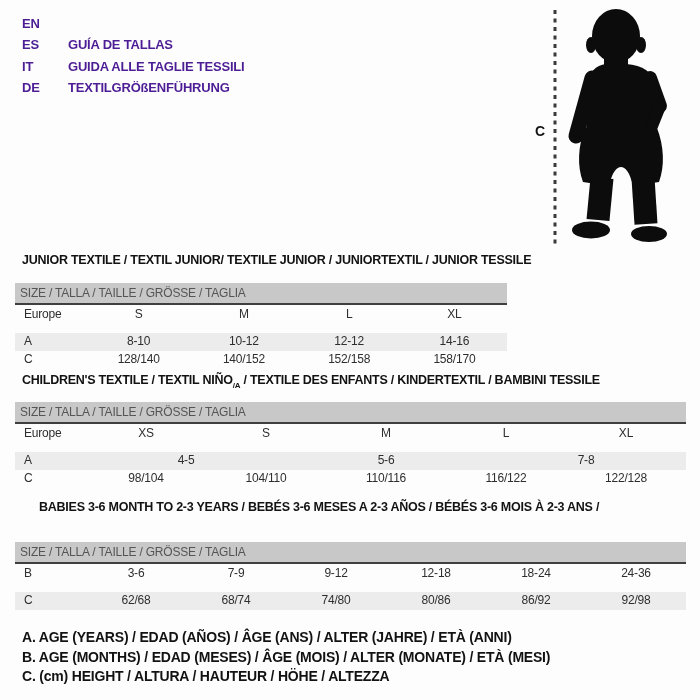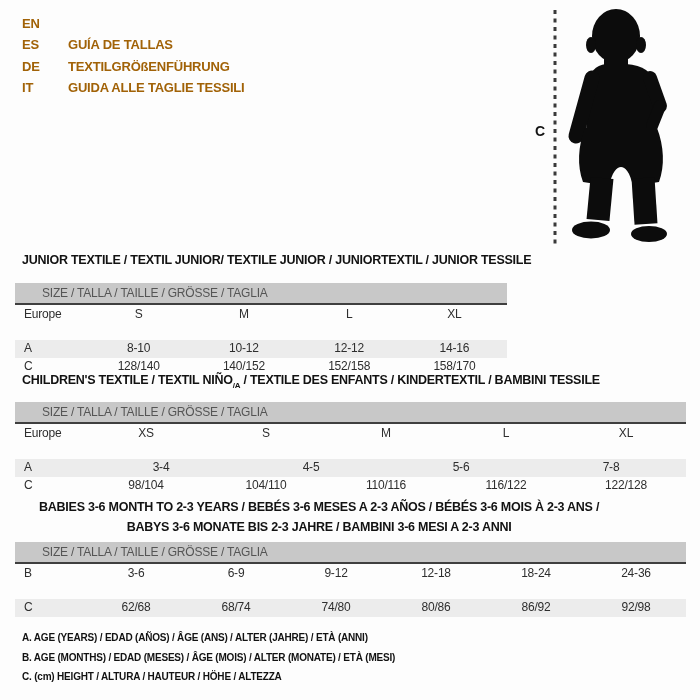--- a/index.html
+++ b/index.html
@@ -4,60 +4,60 @@
 <style>
   html,body{margin:0;padding:0;}
   body{
     width:700px;height:700px;position:relative;background:#fdfdfd;
     font-family:"Liberation Sans", sans-serif;color:#141414;overflow:hidden;
   }
   .abs{position:absolute;}
   
   .lang-list{left:22px;top:13px;}
   .lang-row{display:flex;height:21.3px;line-height:21.3px;
-    font-weight:bold;font-size:13px;letter-spacing:-0.2px;color:#a16207;}
+    font-weight:bold;font-size:13px;letter-spacing:-0.2px;color:#4c1d95;}
   .lang-code{width:46px;flex:none;}
   
   .sec-heading{left:22px;font-weight:bold;font-size:12.5px;letter-spacing:-0.25px;
-    color:#121212;white-space:nowrap;text-align:center;}
+    color:#121212;white-space:nowrap;}
   .sec-heading .sub{font-size:8px;vertical-align:sub;}
   .two-line{line-height:19.5px;}
   
   .size-table{left:15px;font-size:12px;color:#2e2e2e;letter-spacing:-0.2px;}
   .t-head{background:#c8c8c8;color:#555;height:20px;line-height:20px;
-    padding-left:27px;border-bottom:2px solid #3f3f3f;font-size:12px;}
+    padding-left:5px;border-bottom:2px solid #3f3f3f;font-size:12px;}
   .t-row{display:flex;height:17.5px;line-height:17.5px;}
-  .t-row.first{height:35px;line-height:18.5px;}
+  .t-row.first{height:28px;line-height:18.5px;}
   .t-row.striped{background:#ececec;}
   .t-label{width:62px;padding-left:9px;flex:none;text-align:left;}
   .t-cell{flex:1;text-align:center;}
   
-  .notes{left:22px;top:628px;font-weight:bold;font-size:10px;line-height:19.6px;
+  .notes{left:22px;top:628px;font-weight:bold;font-size:14px;line-height:19.6px;
     letter-spacing:-0.2px;color:#121212;}
   
   .figure{left:528px;top:0;width:160px;height:250px;}
 </style>
 </head>
 <body>
 
 <div class="abs lang-list">
   <div class="lang-row">
     <span class="lang-code">EN</span>
   </div>
   <div class="lang-row">
     <span class="lang-code">ES</span>
     <span class="lang-title">GUÍA DE TALLAS</span>
   </div>
   <div class="lang-row">
+    <span class="lang-code">IT</span>
+    <span class="lang-title">GUIDA ALLE TAGLIE TESSILI</span>
+  </div>
+  <div class="lang-row">
     <span class="lang-code">DE</span>
     <span class="lang-title">TEXTILGRÖßENFÜHRUNG</span>
-  </div>
-  <div class="lang-row">
-    <span class="lang-code">IT</span>
-    <span class="lang-title">GUIDA ALLE TAGLIE TESSILI</span>
   </div>
 </div>
 
 <div class="abs figure">
   <svg width="160" height="250" viewBox="0 0 160 250">
     <line x1="27" y1="10" x2="27" y2="244" stroke="#3a3a3a" stroke-width="3" stroke-dasharray="4 4.5"></line>
     <text x="7" y="136" font-size="14" font-weight="bold" fill="#141414">C</text>
     <g fill="#0c0c0c">
       <ellipse cx="88" cy="36" rx="24" ry="27"></ellipse>
       <ellipse cx="63" cy="45" rx="5" ry="8"></ellipse>
@@ -112,46 +112,44 @@
   <div class="t-row first">
     <span class="t-label">Europe</span>
     <span class="t-cell">XS</span>
     <span class="t-cell">S</span>
     <span class="t-cell">M</span>
     <span class="t-cell">L</span>
     <span class="t-cell">XL</span>
   </div>
   <div class="t-row striped">
     <span class="t-label">A</span>
-    <span class="t-cell">3-4</span>
     <span class="t-cell">4-5</span>
     <span class="t-cell">5-6</span>
     <span class="t-cell">7-8</span>
   </div>
   <div class="t-row">
     <span class="t-label">C</span>
     <span class="t-cell">98/104</span>
     <span class="t-cell">104/110</span>
     <span class="t-cell">110/116</span>
     <span class="t-cell">116/122</span>
     <span class="t-cell">122/128</span>
   </div>
 </div>
 
 <div class="abs sec-heading two-line" style="top:498px;margin-left:17px;">
   <div>BABIES 3-6 MONTH TO 2-3 YEARS / BEBÉS 3-6 MESES A 2-3 AÑOS / BÉBÉS 3-6 MOIS À 2-3 ANS /</div>
-  <div>BABYS 3-6 MONATE BIS 2-3 JAHRE / BAMBINI 3-6 MESI A 2-3 ANNI</div>
 </div>
 
 <div class="abs size-table" style="top:542px;width:671px;">
   <div class="t-head">SIZE / TALLA / TAILLE / GRÖSSE / TAGLIA</div>
   <div class="t-row first">
     <span class="t-label">B</span>
     <span class="t-cell">3-6</span>
-    <span class="t-cell">6-9</span>
+    <span class="t-cell">7-9</span>
     <span class="t-cell">9-12</span>
     <span class="t-cell">12-18</span>
     <span class="t-cell">18-24</span>
     <span class="t-cell">24-36</span>
   </div>
   <div class="t-row striped">
     <span class="t-label">C</span>
     <span class="t-cell">62/68</span>
     <span class="t-cell">68/74</span>
     <span class="t-cell">74/80</span>

